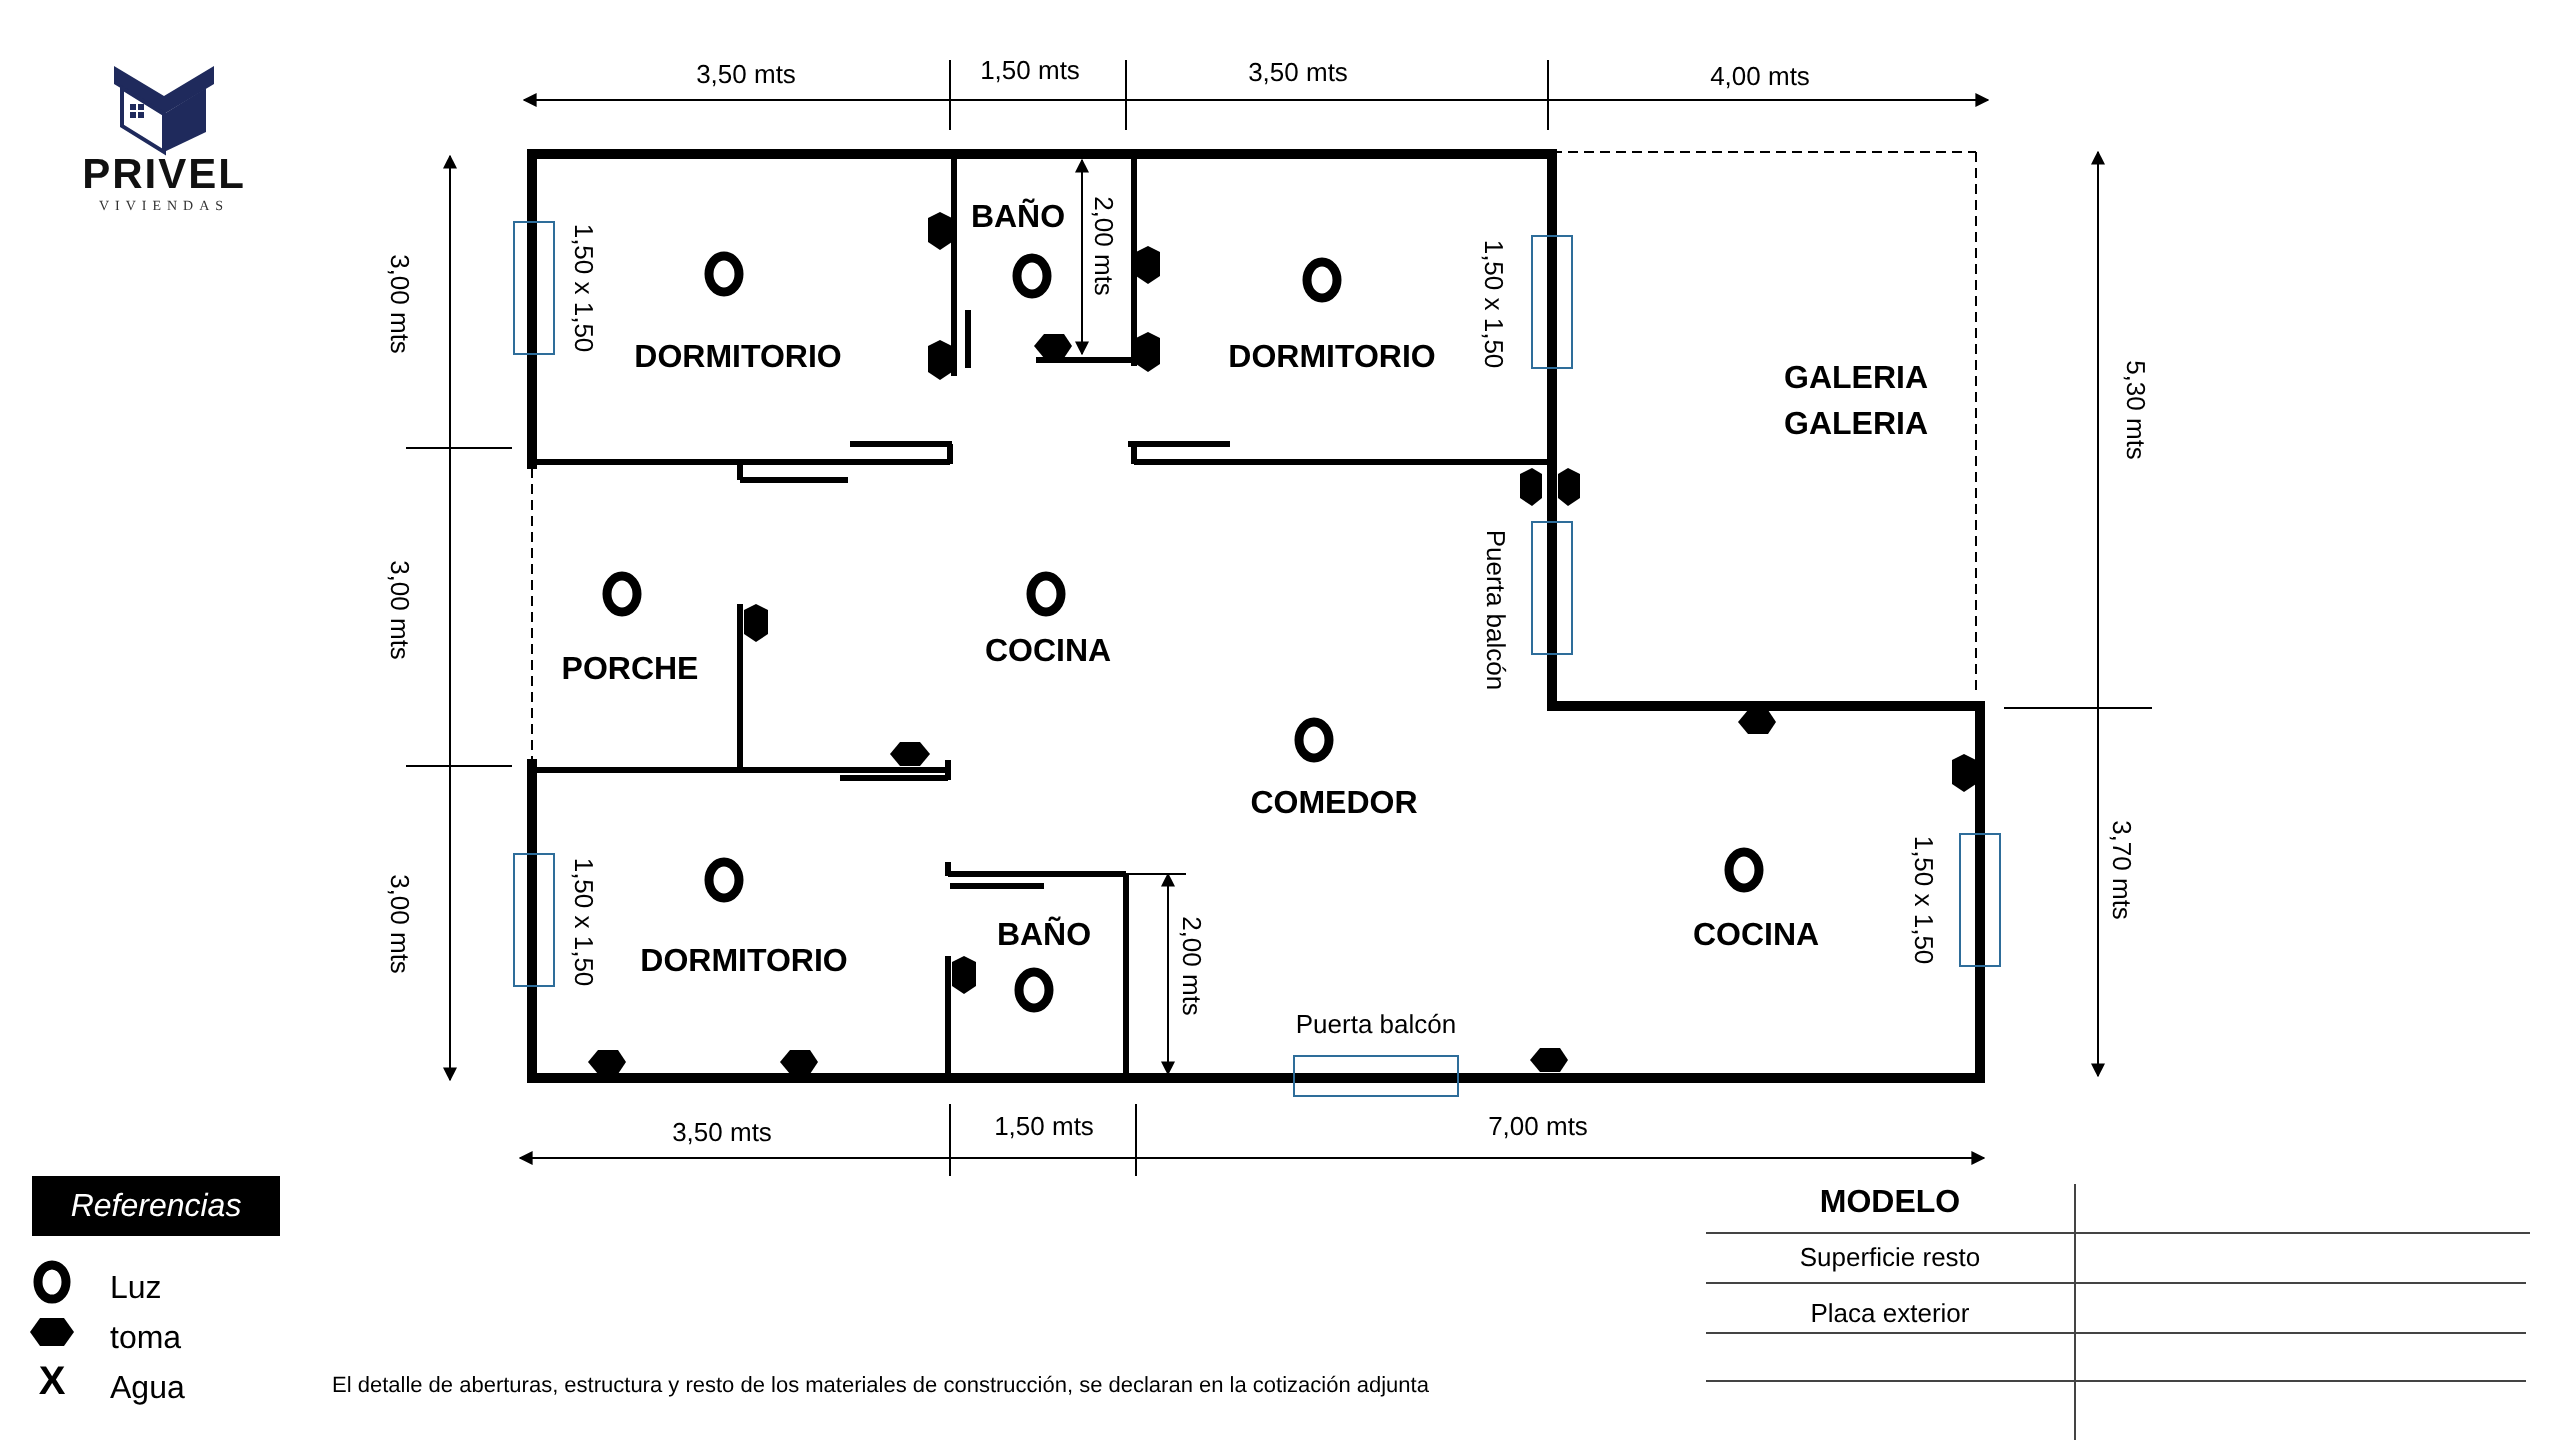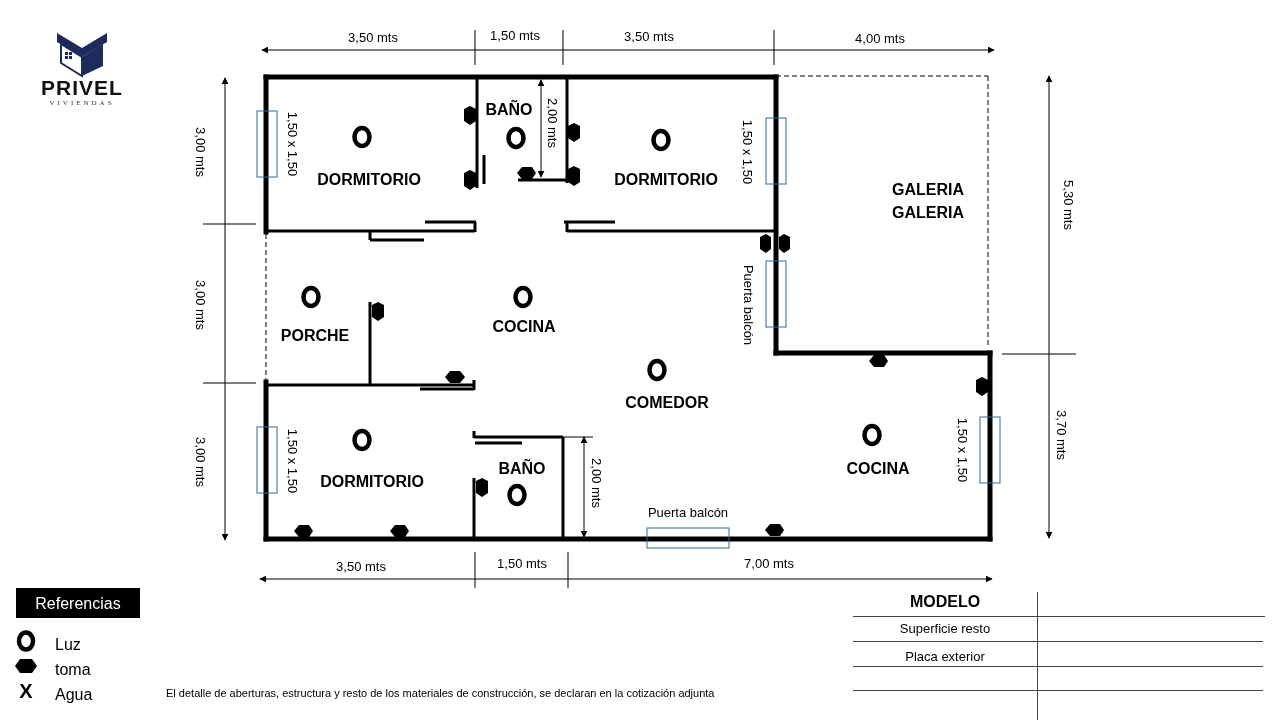--- a/index.html
+++ b/index.html
@@ -10,21 +10,21 @@
   .room { font-weight: bold; font-size: 16px; transform: translate(-50%, -50%); text-align: center; line-height: 23px; }
   .dim { font-size: 13px; transform: translate(-50%, -50%); }
   .vdim { font-size: 13px; transform: translate(-50%, -50%) rotate(90deg); }
   .vwin { font-size: 13px; transform: translate(-50%, -50%) rotate(90deg); }
   .small { font-size: 13px; transform: translate(-50%, -50%); }
 
   .logo { position: absolute; left: 36px; top: 30px; width: 92px; height: 80px; }
   .logo .brand { position: absolute; left: 0; top: 46px; width: 92px; text-align: center; font-weight: 900; font-size: 21px; letter-spacing: 1px; color: #111; }
   .logo .sub { position: absolute; left: 0; top: 69px; width: 92px; text-align: center; font-size: 7px; letter-spacing: 3px; color: #333; font-family: "Liberation Serif", serif; }
 
-  .ref-title { position: absolute; left: 16px; top: 588px; width: 124px; height: 30px; background: #000; color: #fff; font-size: 16px; text-align: center; line-height: 31px; }
+  .ref-title { position: absolute; left: 16px; top: 588px; width: 124px; height: 30px; background: #000; color: #fff; font-size: 16px; text-align: center; line-height: 31px; font-style: italic; }
   .ref-item { position: absolute; left: 14px; width: 140px; height: 22px; }
   .ref-item .sym { position: absolute; left: 0; top: 0; width: 24px; height: 22px; display: flex; align-items: center; justify-content: center; }
   .ref-item .txt { position: absolute; left: 41px; top: 6px; font-size: 16px; }
   .ref-x { font-weight: bold; font-size: 20px; }
 
   .note { position: absolute; left: 166px; top: 687px; font-size: 11px; white-space: nowrap; }
 
   .spec { position: absolute; left: 853px; top: 590px; width: 412px; height: 130px; }
   .spec .row { position: absolute; left: 0; width: 412px; height: 24px; }
   .spec .cell-l { position: absolute; left: 0; width: 184px; text-align: center; font-size: 13px; }

